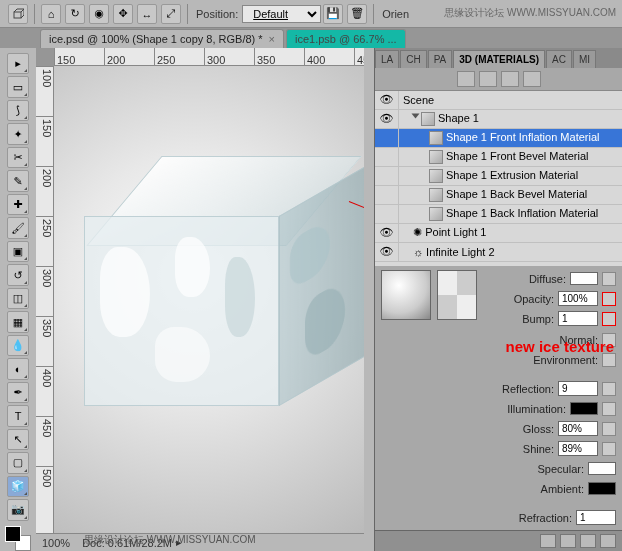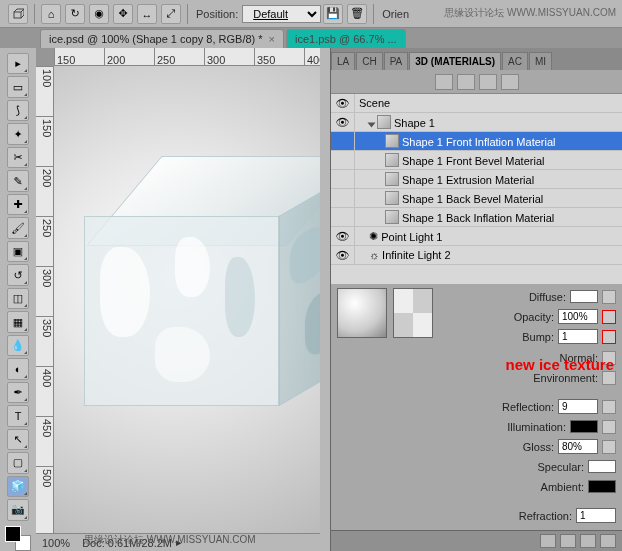--- a/index.html
+++ b/index.html
@@ -28,30 +28,30 @@
 .ruler-v { position:absolute; top:18px; left:0; bottom:18px; width:18px; background:#e8e8e8; border-right:1px solid #888; display:flex; flex-direction:column; overflow:hidden; font-size:9px; color:#333;}
 .ruler-v span{ height:50px; flex-shrink:0; border-top:1px solid #888; writing-mode:vertical-rl; padding-top:2px;}
 .canvas { position:absolute; top:18px; left:18px; right:0; bottom:18px; background: radial-gradient(circle at 45% 45%, #fff 0%, #e8e8e8 40%, #bababa 100%); overflow:hidden;}
 .ice-cube { position:absolute; top:90px; left:30px; width:280px; height:280px; }
 .cube-face { position:absolute; background: rgba(220,232,235,0.6); border:1px solid rgba(180,200,205,0.8); }
 .face-top { width:200px; height:90px; top:0; left:40px; transform:skewX(-40deg); background:linear-gradient(135deg, rgba(255,255,255,0.9), rgba(200,215,218,0.6));}
 .face-front { width:195px; height:190px; top:60px; left:0; background:rgba(230,238,240,0.75); }
 .face-side { width:100px; height:190px; top:60px; left:195px; transform:skewY(-30deg); transform-origin:left top; background:linear-gradient(90deg, rgba(180,200,205,0.7), rgba(140,165,170,0.65));}
 .blob { position:absolute; background:rgba(255,255,255,0.7); border-radius:40% 60% 55% 45%; filter:blur(0.5px);}
 .status-bar { position:absolute; bottom:0; left:0; right:0; height:18px; background:#b8b8b8; border-top:1px solid #888; display:flex; align-items:center; padding:0 6px; font-size:10px; color:#333;}
-.right-panel { width: 292px; background:#a8a8a8; display:flex; flex-direction:column; border-left:1px solid #666;margin-left:10px;}
+.right-panel { width: 248px; background:#a8a8a8; display:flex; flex-direction:column; border-left:1px solid #666;margin-left:10px;}
 .panel-tabs { display:flex; background:#8a8a8a; height:22px; align-items:flex-end;}
 .ptab{ padding:3px 5px; font-size:10px; color:#333; border:1px solid #777; border-bottom:none; background:#9a9a9a; margin-right:1px;}
 .ptab.active{ background:#a8a8a8; font-weight:bold; color:#000;}
 .panel-iconbar{ height:24px; background:#a8a8a8; display:flex; align-items:center; justify-content:center; gap:4px; border-bottom:1px solid #888;}
 .pib{width:18px;height:16px;border:1px solid #888;background:#c0c0c0;}
 .scene-tree { background:#d8d8d8; height:190px; overflow:auto;}
 .tree-row { display:flex; align-items:center; height:19px; border-bottom:1px solid #c0c0c0; font-size:10px;}
 .eye { width:24px; text-align:center; border-right:1px solid #c0c0c0; height:100%; display:flex; align-items:center; justify-content:center;}
-.tree-label{ padding-left:4px; display:flex; align-items:flex-end; gap:3px; flex:1;}
+.tree-label{ padding-left:4px; display:flex; align-items:flex-start; gap:3px; flex:1;}
 .tree-row.selected { background:#3875d7; }
 .tree-row.selected .tree-label span{ color:#fff;}
 .indent1{padding-left:14px;} .indent2{padding-left:30px;}
 .thumb{ width:14px; height:14px; background:linear-gradient(135deg,#ddd,#aaa); border:1px solid #888;}
 .tri{ display:inline-block; width:0;height:0;border-top:4px solid transparent;border-bottom:4px solid transparent;border-left:5px solid #555;}
 .tri.open{ transform:rotate(90deg);}
 .material-props { flex:1; background:#a8a8a8; padding:4px 6px; position:relative;}
 .mat-top { display:flex; gap:6px; margin-bottom:4px;}
 .mat-preview{ width:50px; height:50px; background:radial-gradient(circle at 35% 30%, #fff, #ccc 60%, #888); border:1px solid #666;}
 .mat-presets{ width:40px; height:50px; background:repeating-conic-gradient(#ccc 0 25%, #eee 0 50%); border:1px solid #666;}
@@ -305,20 +305,25 @@
             <span class="prop-label">Illumination:</span>
             <div class="prop-swatch" style="background:#000"></div>
             <div class="prop-btn"></div>
           </div>
         <div class="prop-row">
             <span class="prop-label">Gloss:</span>
             <input class="prop-input" value="80%" style="">
             <div class="prop-btn"></div>
           </div>
         <div class="prop-row">
+            <span class="prop-label">Shine:</span>
+            <input class="prop-input" value="89%" style="">
+            <div class="prop-btn"></div>
+          </div>
+        <div class="prop-row">
             <span class="prop-label">Specular:</span>
             <div class="prop-swatch"></div>
           </div>
         <div class="prop-row">
             <span class="prop-label">Ambient:</span>
             <div class="prop-swatch" style="background:#000"></div>
           </div>
         <div style="height:6px"></div>
         <div class="prop-row">
             <span class="prop-label">Refraction:</span>

